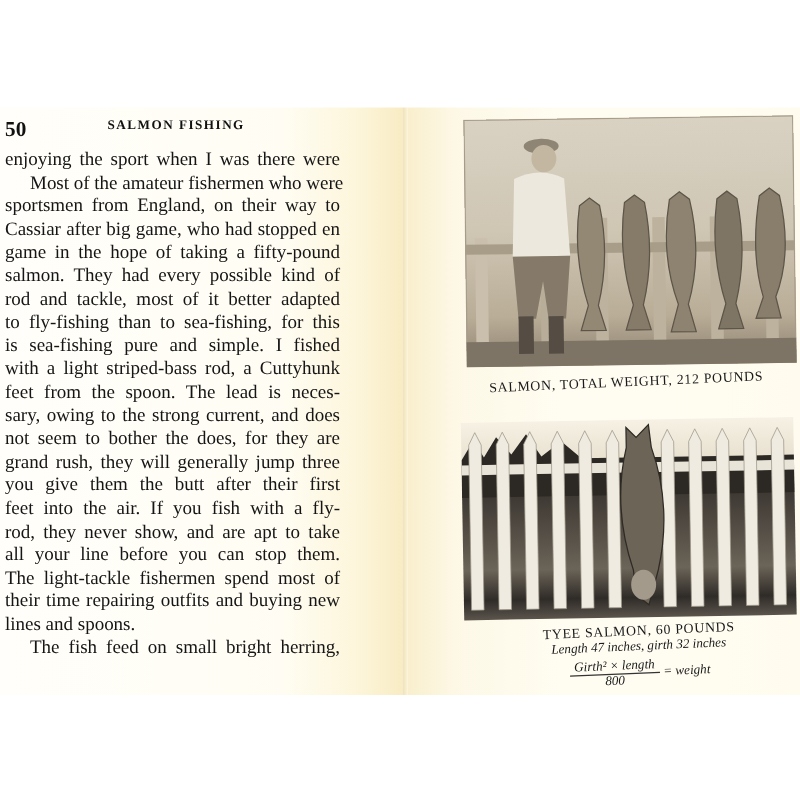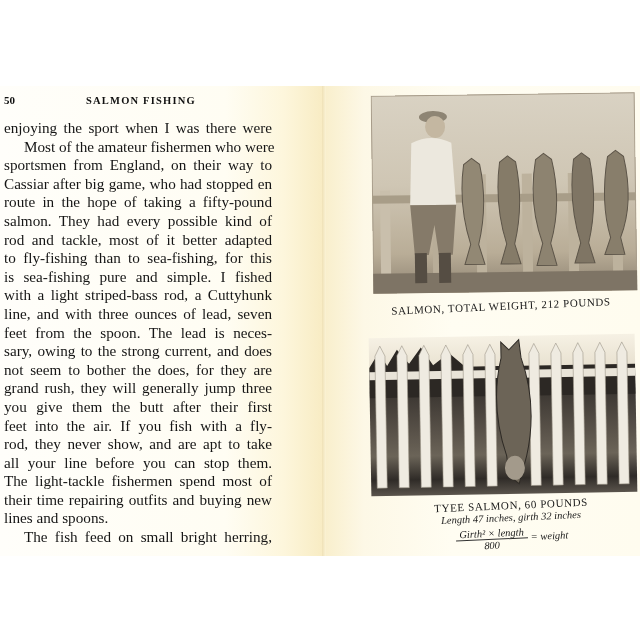--- a/index.html
+++ b/index.html
@@ -30,21 +30,21 @@
       background: linear-gradient(90deg, #f9efcd 0%, #fdf8e6 12%, #fffdf2 40%, #fffcef 100%);
     }
     .running-head {
       position: absolute; left: 4px; top: 8px;
       width: 270px;
       font-family: "Liberation Serif", serif;
       color: #111;
     }
     .folio {
       position: absolute; left: 0; top: 0;
-      font-weight: bold; font-size: 11px;
+      font-weight: bold; font-size: 17px;
     }
     .head-title {
       position: absolute; left: 82px; top: 1px;
       font-size: 10.5px; letter-spacing: 1.2px; font-weight: bold;
     }
     .body-text {
       position: absolute; left: 4px; top: 33px;
       width: 268px;
       font-family: "Liberation Serif", serif;
       font-size: 15.2px;
@@ -114,27 +114,26 @@
   <div class="page-left">
     <div class="running-head">
       <span class="folio">50</span>
       <span class="head-title">SALMON FISHING</span>
     </div>
     <div class="body-text">
       <span class="line">enjoying the sport when I was there were</span>
       <span class="line indent">Most of the amateur fishermen who were</span>
       <span class="line">sportsmen from England, on their way to</span>
       <span class="line">Cassiar after big game, who had stopped en</span>
-      <span class="line">route in the hope of taking a fifty-pound</span>
+      <span class="line">game in the hope of taking a fifty-pound</span>
       <span class="line">salmon.  They had every possible kind of</span>
       <span class="line">rod and tackle, most of it better adapted</span>
       <span class="line">to fly-fishing than to sea-fishing, for this</span>
       <span class="line">is sea-fishing pure and simple.  I fished</span>
       <span class="line">with a light striped-bass rod, a Cuttyhunk</span>
-      <span class="line">line, and with three ounces of lead, seven</span>
       <span class="line">feet from the spoon.  The lead is neces-</span>
       <span class="line">sary, owing to the strong current, and does</span>
       <span class="line">not seem to bother the does, for they are</span>
       <span class="line">grand rush, they will generally jump three</span>
       <span class="line">you give them the butt after their first</span>
       <span class="line">feet into the air.  If you fish with a fly-</span>
       <span class="line">rod, they never show, and are apt to take</span>
       <span class="line">all your line before you can stop them.</span>
       <span class="line">The light-tackle fishermen spend most of</span>
       <span class="line">their time repairing outfits and buying new</span>

